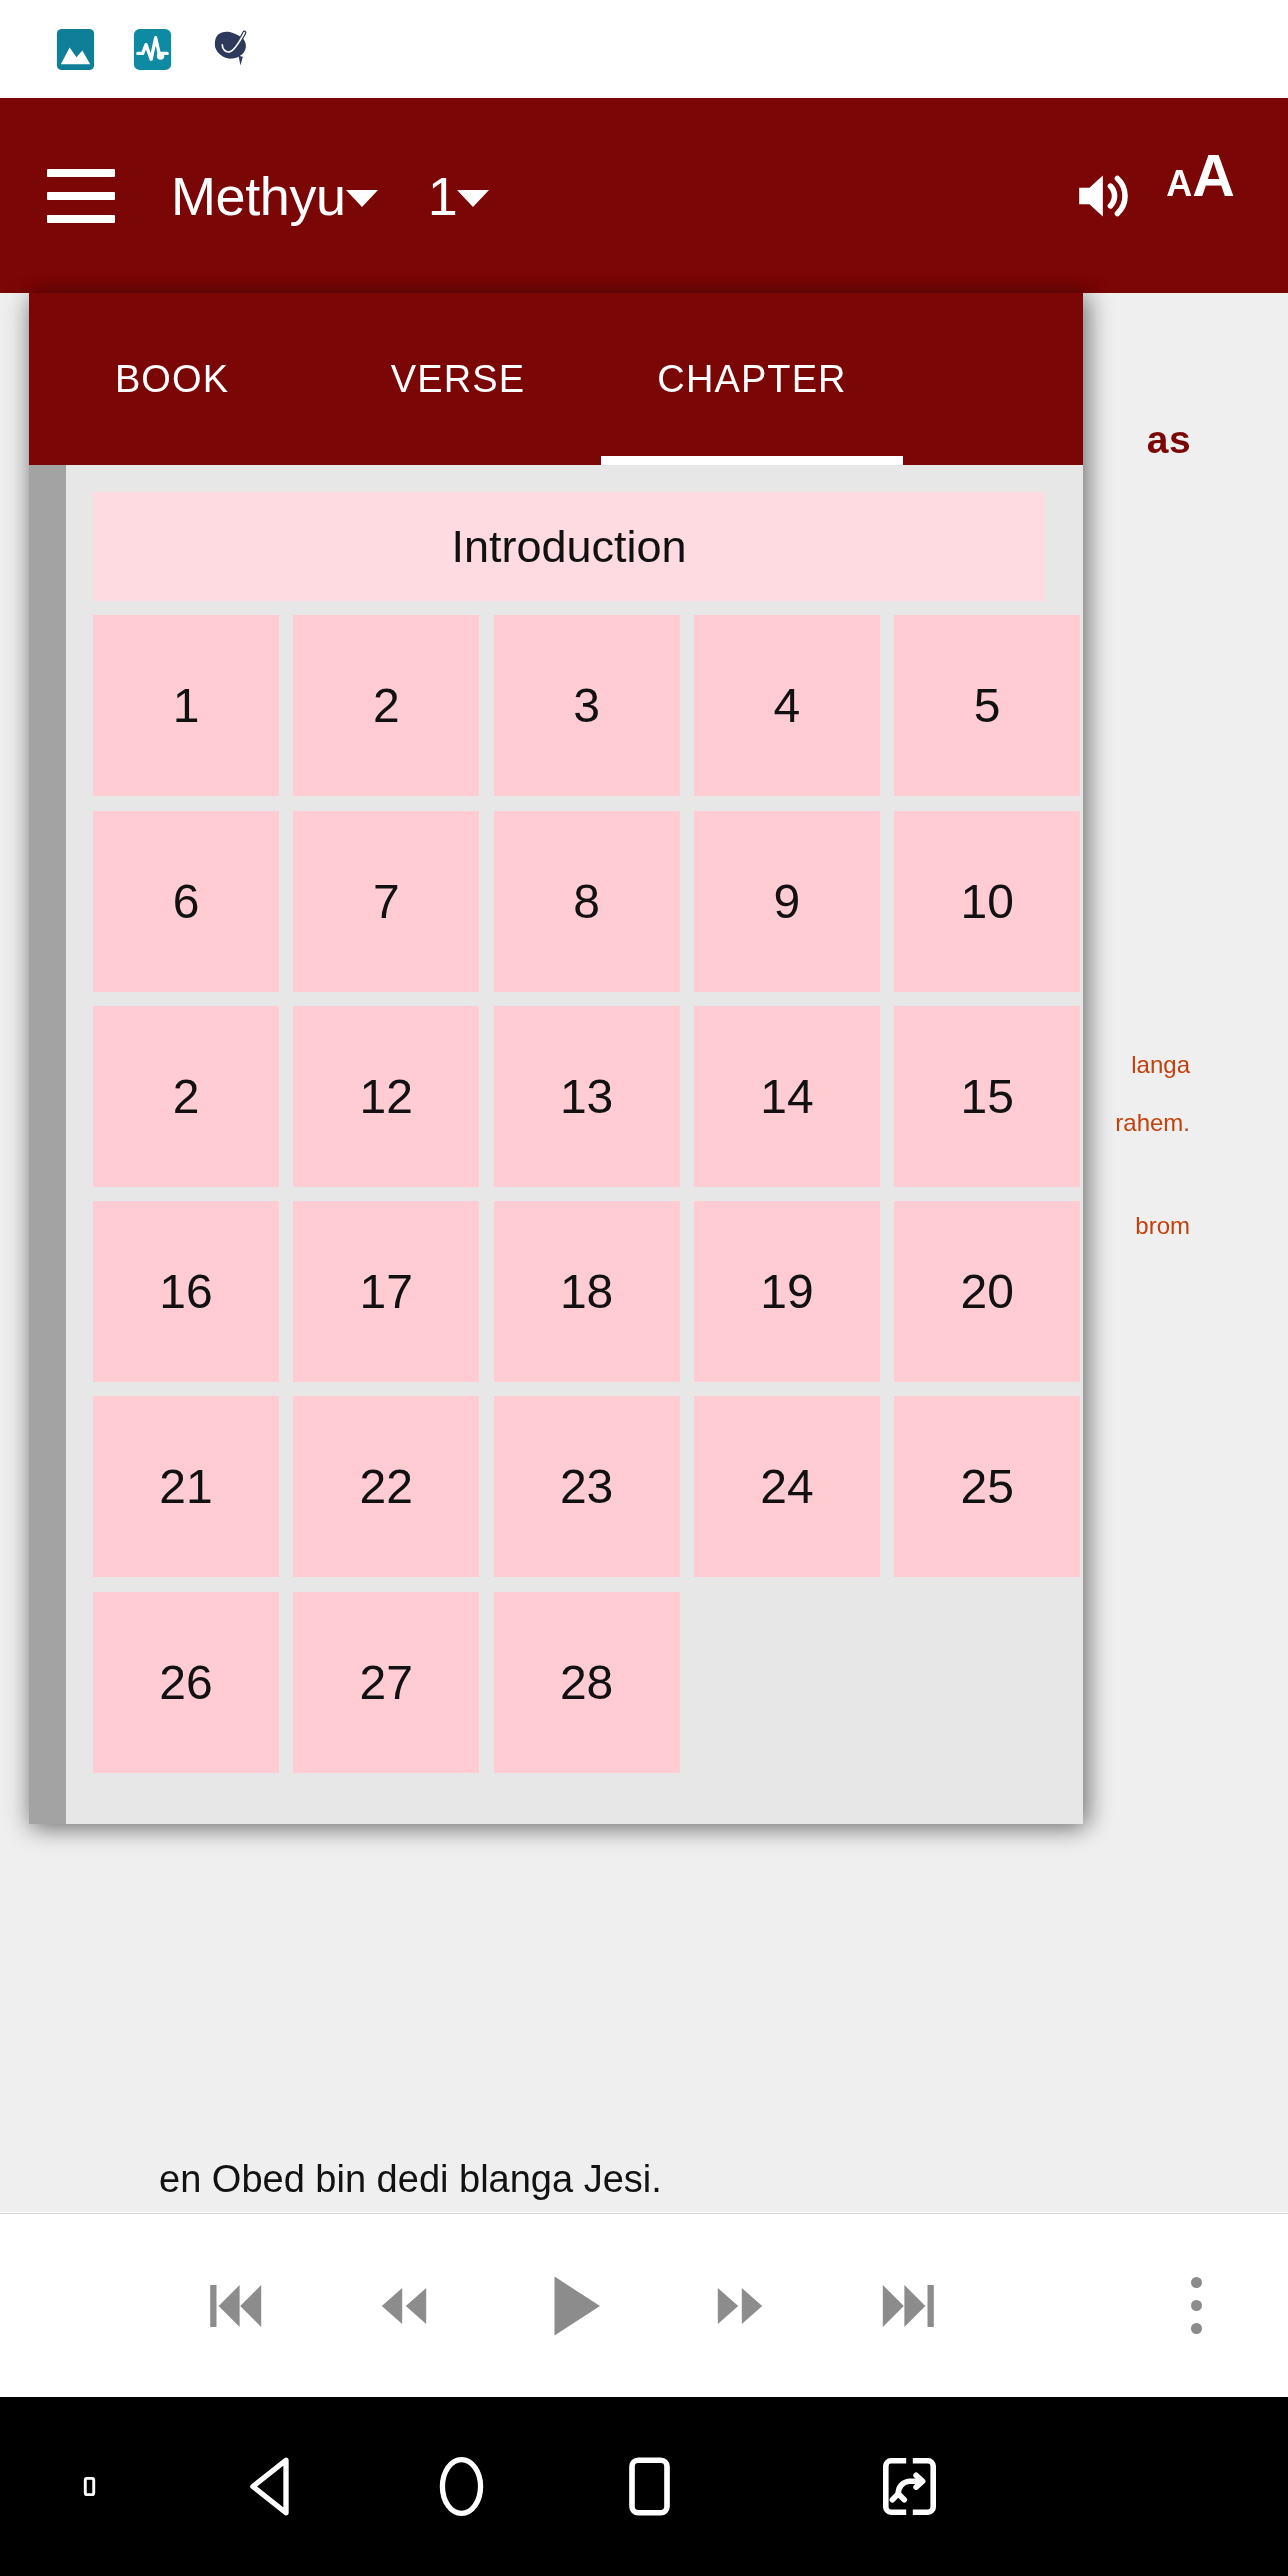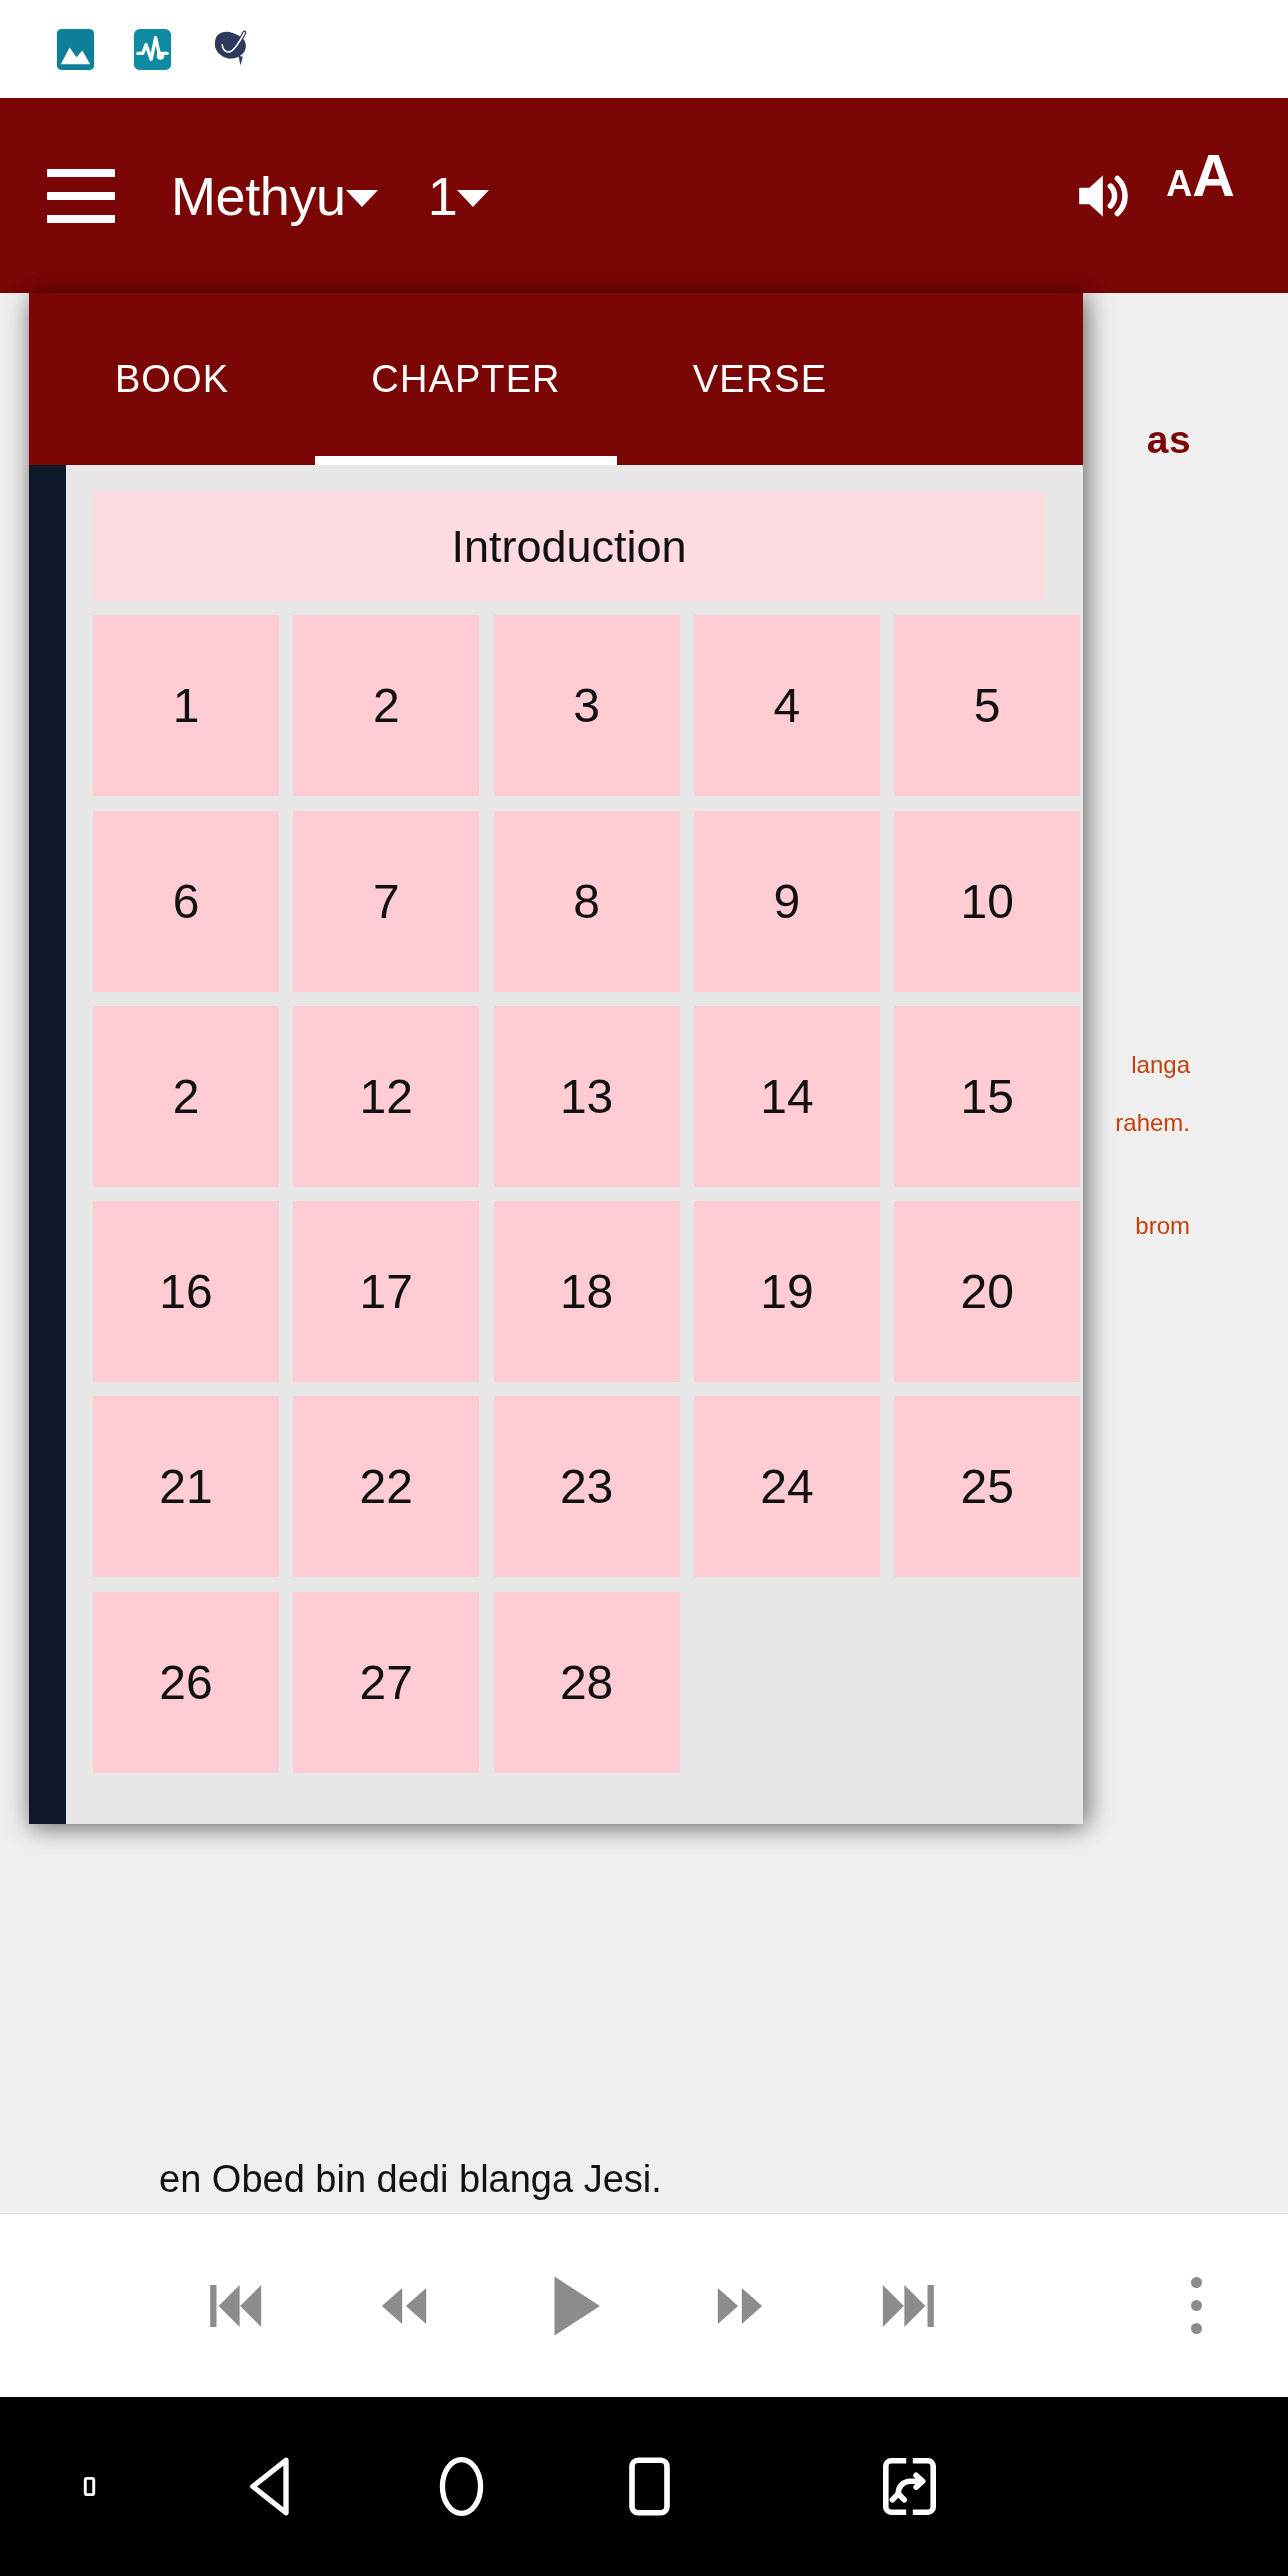--- a/index.html
+++ b/index.html
@@ -149,21 +149,21 @@
     margin-right: 6.3px;
   }
 
   
   #nav-panel {
     position: absolute;
     top: 293px;
     left: 29px;
     width: 1054px;
     height: 1531px;
-    background: #0f172a;
+    background: #a3a3a3;
     box-shadow: 0 5.4px 23px rgba(0,0,0,0.42), 9px 0 21.5px rgba(0,0,0,0.22);
     overflow: hidden;
   }
   #nav-tabs {
     height: 172px;
     background: #7B0606;
     display: flex;
     align-items: flex-start;
     padding-left: 0;
   }
@@ -373,25 +373,25 @@
       </div>
     </div>
   </div>
 
   <div id="nav-panel">
 
     <div id="nav-tabs">
       <div class="nav-tab" id="tab-book">
         <span>BOOK</span>
       </div>
+      <div class="nav-tab" id="tab-verse">
+        <span>VERSE</span>
+      </div>
       <div class="nav-tab active" id="tab-chapter">
         <span>CHAPTER</span>
-      </div>
-      <div class="nav-tab" id="tab-verse">
-        <span>VERSE</span>
       </div>
     </div>
 
     <div id="panel-body">
       <div id="intro-tile">
         <span>Introduction</span>
       </div>
       <div id="chapter-grid">
           <div class="chapter-tile">
             <span>1</span>

